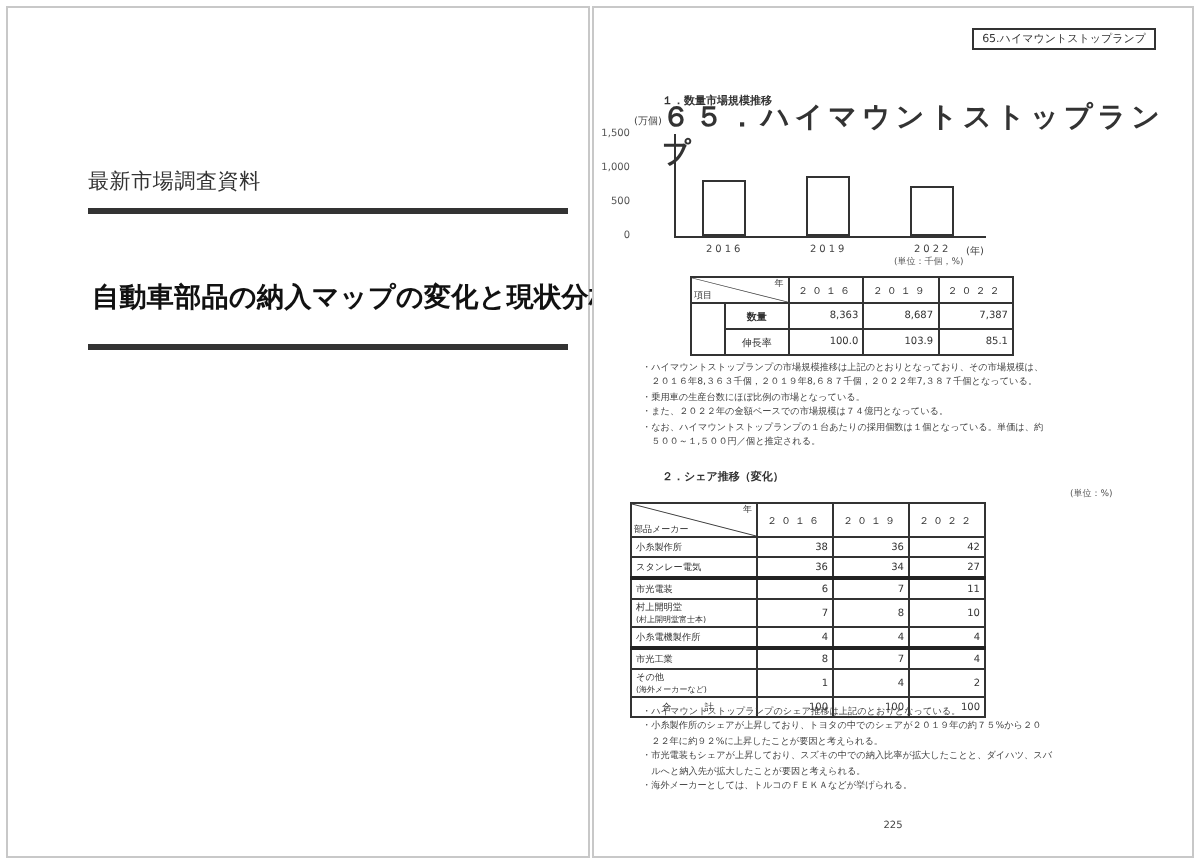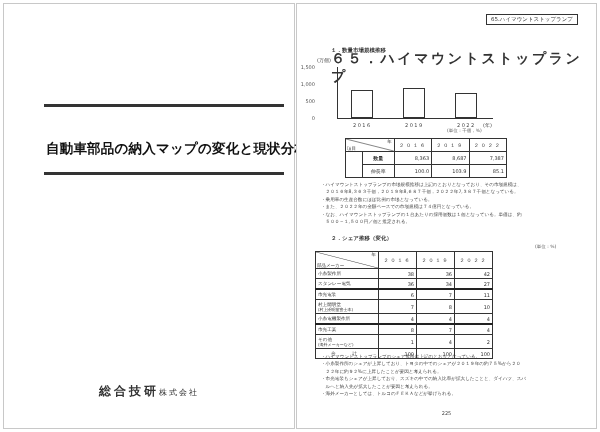--- a/index.html
+++ b/index.html
@@ -57,26 +57,24 @@
   #tbl2 .hdr td.yr{text-align:center;letter-spacing:2px;}
   #tbl2 .tall td{height:13px;}
   #tbl2 .thick td{border-top:2px solid #222;}
   #tbl2 .total td.name{text-align:center;letter-spacing:6px;}
   .page-num{position:absolute;left:0;right:0;top:406px;text-align:center;font-size:5px;color:#444;}
 </style>
 </head>
 <body>
 
 <div class="page" id="left-page">
+  <div class="cover-series">最新市場調査資料</div>
   <div class="rule r1"></div>
   <div class="cover-title">自動車部品の納入マップの変化と現状分析</div>
   <div class="rule r2"></div>
-  <div class="publisher">
-    <span class="big">総合技研</span><span class="small">株式会社</span>
-  </div>
 </div>
 
 <div class="page" id="right-page">
   <div class="header-box">65.ハイマウントストップランプ</div>
   <div class="section-title">６５．ハイマウントストップランプ</div>
   <div class="sub-title st1">１．数量市場規模推移</div>
 
   <div>
     <div class="unit-label">(万個)</div>
     <div class="ytick" style="top:60px;">1,500</div>

